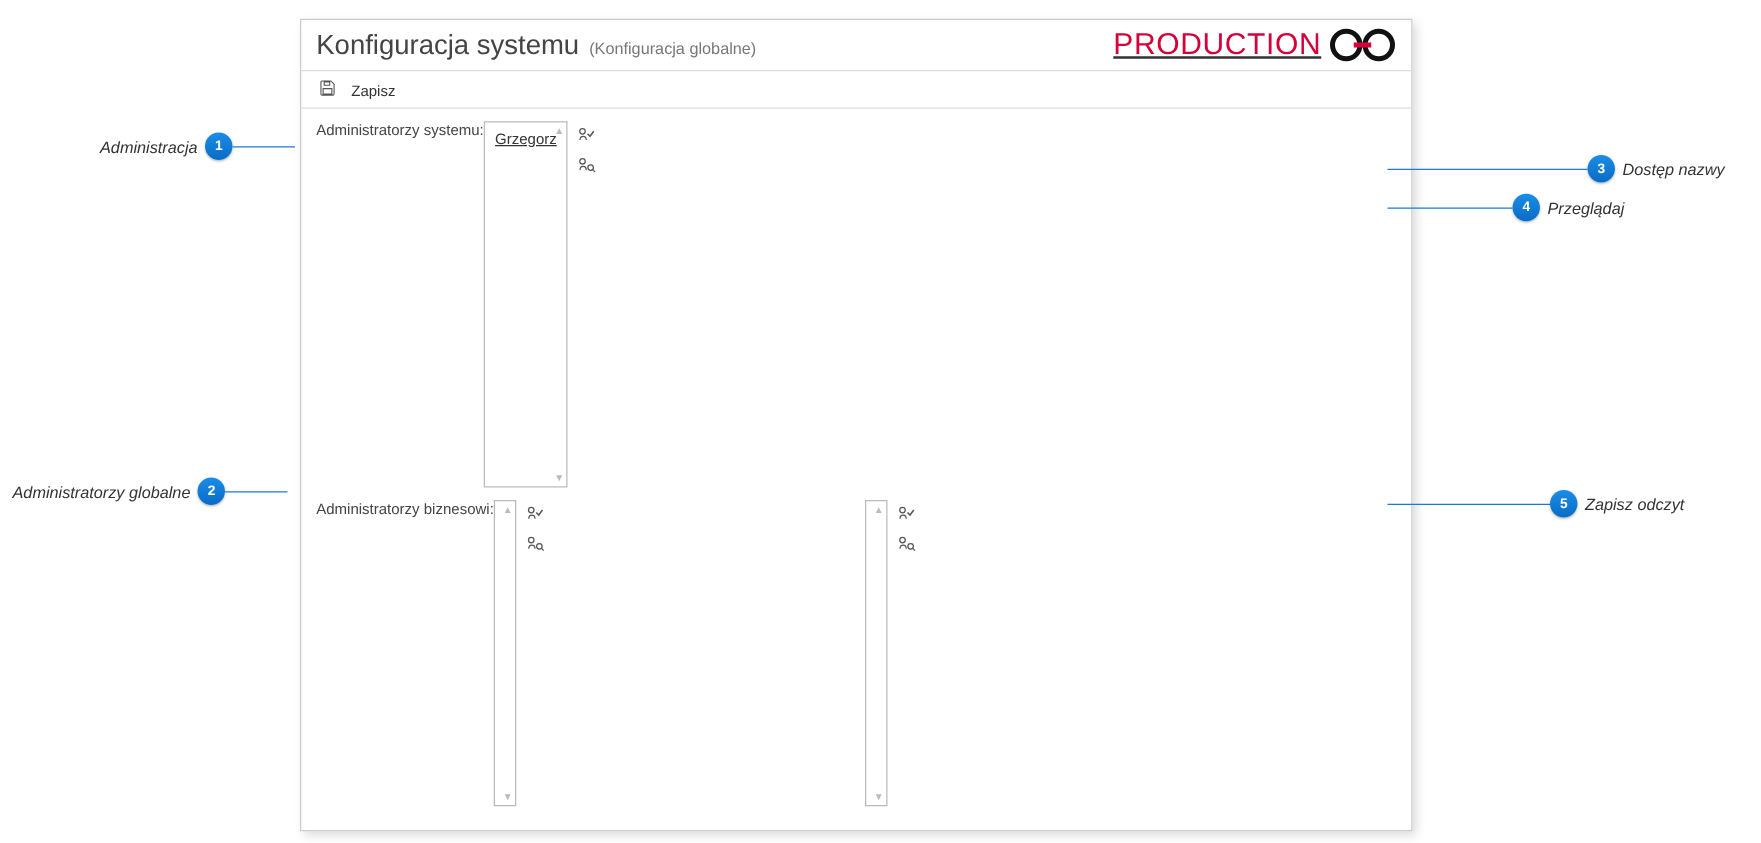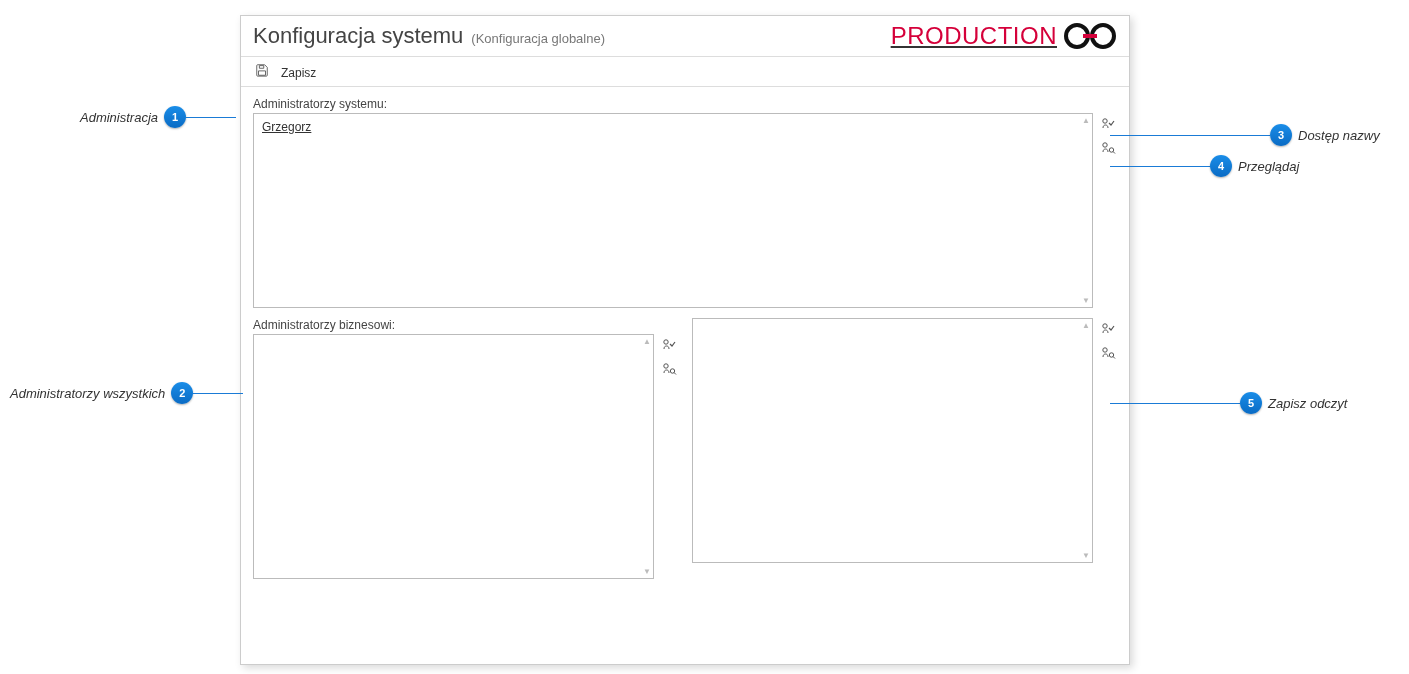--- a/index.html
+++ b/index.html
@@ -85,37 +85,37 @@
     flex-direction: column;
     gap: 10px;
   }
   .section-label {
     font-size: 12px;
     color: #444;
     margin-bottom: 2px;
   }
   .row-top {
     display: flex;
-    flex-direction: column;
+    flex-direction: row;
   }
   .picker-row {
     display: flex;
     align-items: flex-start;
     gap: 6px;
   }
   .picker-box {
     flex: 1;
     border: 1px solid #bbb;
     min-height: 30px;
     padding: 6px 8px;
     overflow-y: auto;
     background: #fff;
     position: relative;
   }
-  .picker-box.tall { height: 195px; }
+  .picker-box.tall { height: 293px; }
   .picker-box.med { height: 245px; }
   .picker-entry {
     color: #333;
     text-decoration: underline;
     font-size: 12px;
     cursor: pointer;
   }
   .picker-icons {
     display: flex;
     flex-direction: column;
@@ -131,21 +131,21 @@
     cursor: pointer;
     color: #555;
   }
   .row-bottom {
     display: flex;
     gap: 14px;
   }
   .col {
     flex: 1;
     display: flex;
-    flex-direction: column;
+    flex-direction: row;
   }
   .scroll-arrow {
     position: absolute;
     right: 2px;
     font-size: 8px;
     color: #bbb;
   }
   .scroll-arrow.up { top: 2px; }
   .scroll-arrow.down { bottom: 2px; }
 
@@ -306,21 +306,21 @@
 
 <div class="callout left" style="top:106px; left:74px;">
   <div class="callout-line" style="width:50px;"></div>
   <div class="callout-badge">1</div>
   <div class="callout-text">Administracja</div>
 </div>
 
 <div class="callout left" style="top:382px; left:4px;">
   <div class="callout-line" style="width:50px;"></div>
   <div class="callout-badge">2</div>
-  <div class="callout-text">Administratorzy wszystkich</div>
+  <div class="callout-text">Administratorzy globalne</div>
 </div>
 
 <div class="callout right" style="top:124px; left:1110px;">
   <div class="callout-line" style="width:160px;"></div>
   <div class="callout-badge">3</div>
   <div class="callout-text">Dostęp nazwy</div>
 </div>
 
 <div class="callout right" style="top:155px; left:1110px;">
   <div class="callout-line" style="width:100px;"></div>

